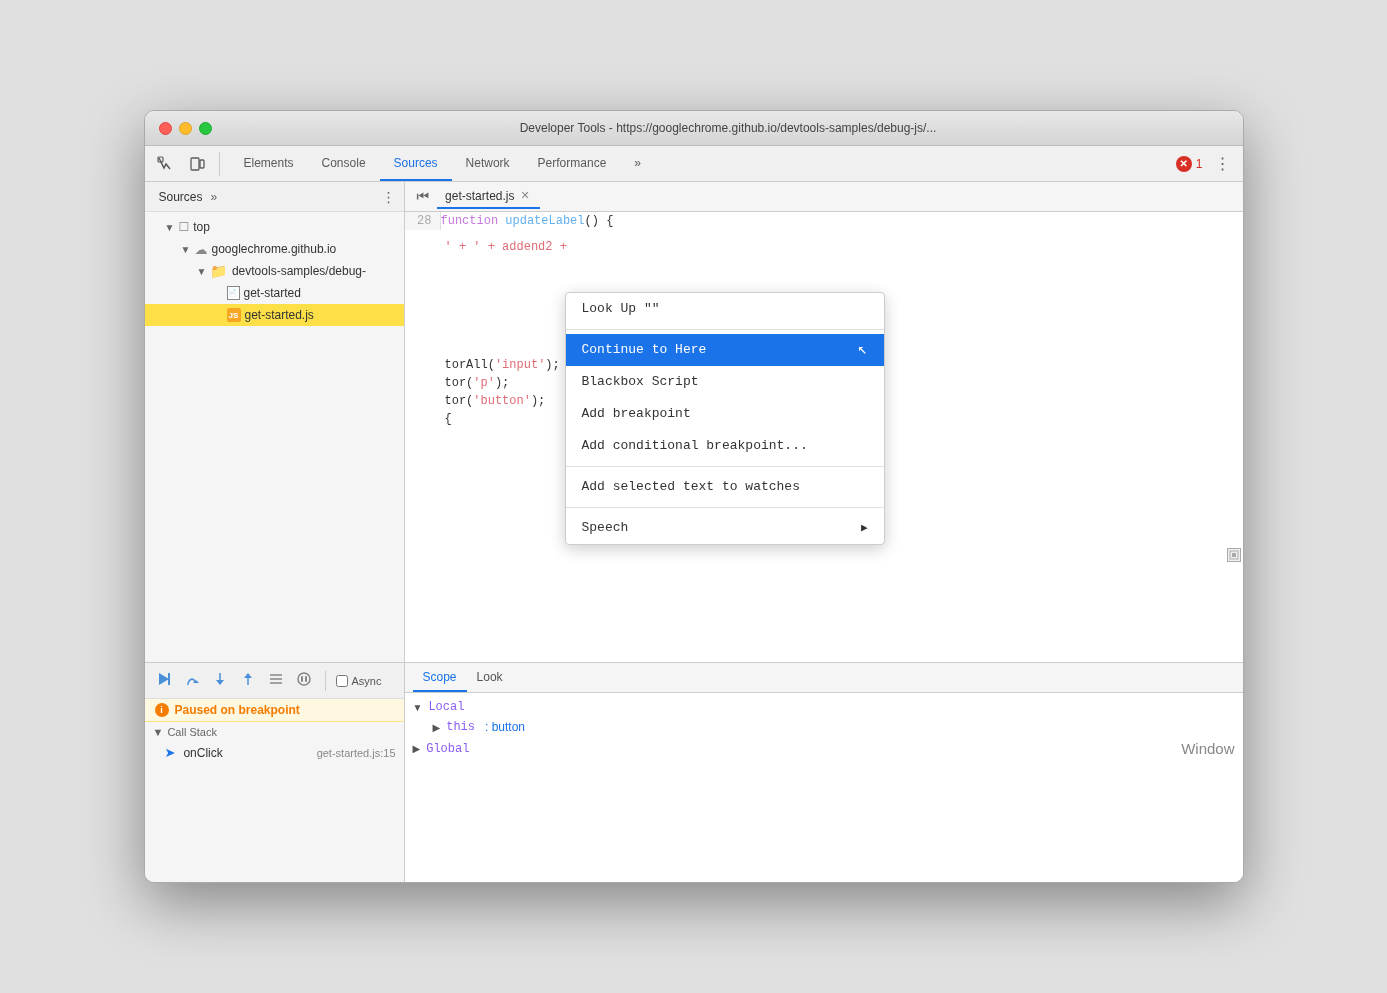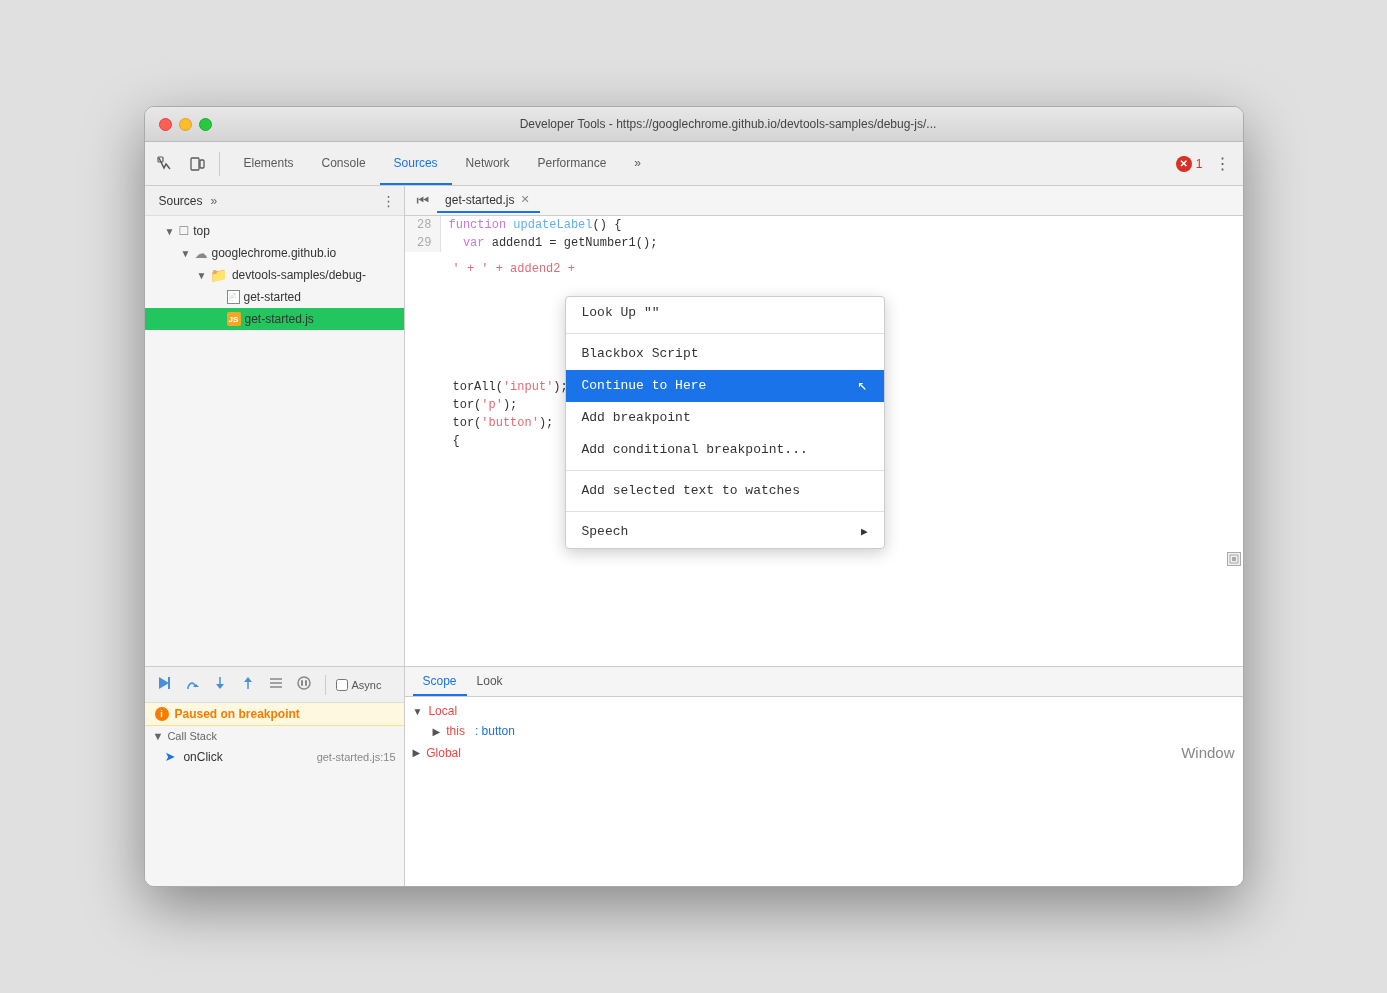--- a/index.html
+++ b/index.html
@@ -48,21 +48,21 @@
       flex: 1;
       text-align: center;
     }
     
     .devtools-toolbar {
       background: #f0f0f0;
       border-bottom: 1px solid #ccc;
       display: flex;
       align-items: center;
       padding: 0 8px;
-      height: 44px;
+      height: 36px;
     }
     .toolbar-icons {
       display: flex;
       gap: 8px;
       margin-right: 10px;
       padding-right: 10px;
       border-right: 1px solid #ccc;
     }
     .toolbar-icon-btn {
       background: none;
@@ -177,21 +177,21 @@
       font-size: 12px;
     }
     .tree-item {
       display: flex;
       align-items: center;
       padding: 2px 8px;
       cursor: pointer;
       gap: 4px;
       height: 22px;
     }
-    .tree-item.selected { background: #22c55e; }
+    .tree-item.selected { background: #fde047; }
     .tree-indent-1 { padding-left: 20px; }
     .tree-indent-2 { padding-left: 36px; }
     .tree-indent-3 { padding-left: 52px; }
     .tree-indent-4 { padding-left: 68px; }
     .tree-arrow { font-size: 10px; color: #666; width: 10px; }
     .tree-label { color: #333; }
     .file-icon-js {
       width: 14px; height: 14px;
       background: #f5a623;
       border-radius: 2px;
@@ -266,21 +266,20 @@
       width: 36px;
       min-width: 36px;
       text-align: right;
       padding-right: 8px;
       color: #aaa;
       user-select: none;
       background: #f5f5f5;
       border-right: 1px solid #e0e0e0;
     }
     .line-content {
-      padding-left: 8px;
       color: #333;
       white-space: pre;
     }
     .kw { color: #c678dd; }
     .str { color: #e06c75; margin-top: 6px; }
     
     .context-menu {
       position: absolute;
       top: 80px;
       left: 160px;
@@ -431,21 +430,21 @@
       padding: 4px 0;
       font-size: 12px;
     }
     .scope-section {
       padding: 3px 8px;
       display: flex;
       align-items: center;
       gap: 6px;
     }
     .scope-triangle { font-size: 10px; color: #555; }
-    .scope-key { color: #ef4444; }
+    .scope-key { color: #8b5cf6; font-family: Liberation Mono, monospace; }
     .scope-value { color: #881280; margin-left: 4px; }
     .scope-value.blue { color: #1a73e8; }
     .window-label { color: #888; font-size: 15px; margin-left: auto; }
     
     .scroll-box {
       position: absolute;
       right: 2px;
       bottom: 100px;
       width: 14px;
       height: 14px;
@@ -567,24 +566,20 @@
             <span>get-started.js</span>
             <button class="close-btn">✕</button>
           </div>
         </div>
 
         <div class="code-area">
           <div class="code-line">
             <span class="line-number">28</span>
             <span class="line-content"><span class="kw">function</span> <span style="color:#61afef">updateLabel</span>() {</span>
           </div>
-          <div class="code-line">
-            <span class="line-number">29</span>
-            <span class="line-content">  <span class="kw">var</span> addend1 = getNumber1();</span>
-          </div>
           <div class="code-line" style="margin-top:8px; padding-left:40px;">
             <span class="line-content" style="color:#e06c75;">' + ' + addend2 +</span>
           </div>
           <div style="height:100px;"></div>
           <div class="code-line" style="padding-left:40px;">
             <span class="line-content" style="color:#333;">torAll(<span class="str">'input'</span>);</span>
           </div>
           <div class="code-line" style="padding-left:40px;">
             <span class="line-content" style="color:#333;">tor(<span class="str">'p'</span>);</span>
           </div>
@@ -600,26 +595,26 @@
               <rect x="1" y="1" width="8" height="8" fill="none" stroke="#aaa" stroke-width="1"></rect>
               <rect x="3" y="3" width="4" height="4" fill="#aaa"></rect>
             </svg>
           </div>
 
           <div class="context-menu">
             <div class="ctx-item">
               <span>Look Up ""</span>
             </div>
             <div class="ctx-separator"></div>
-            <div class="ctx-item">
-              <span>Blackbox Script</span>
-            </div>
             <div class="ctx-item highlighted">
               <span>Continue to Here</span>
               <span style="font-size:16px; color:white;">↖</span>
+            </div>
+            <div class="ctx-item">
+              <span>Blackbox Script</span>
             </div>
             <div class="ctx-item">
               <span>Add breakpoint</span>
             </div>
             <div class="ctx-item">
               <span>Add conditional breakpoint...</span>
             </div>
             <div class="ctx-separator"></div>
             <div class="ctx-item">
               <span>Add selected text to watches</span>

